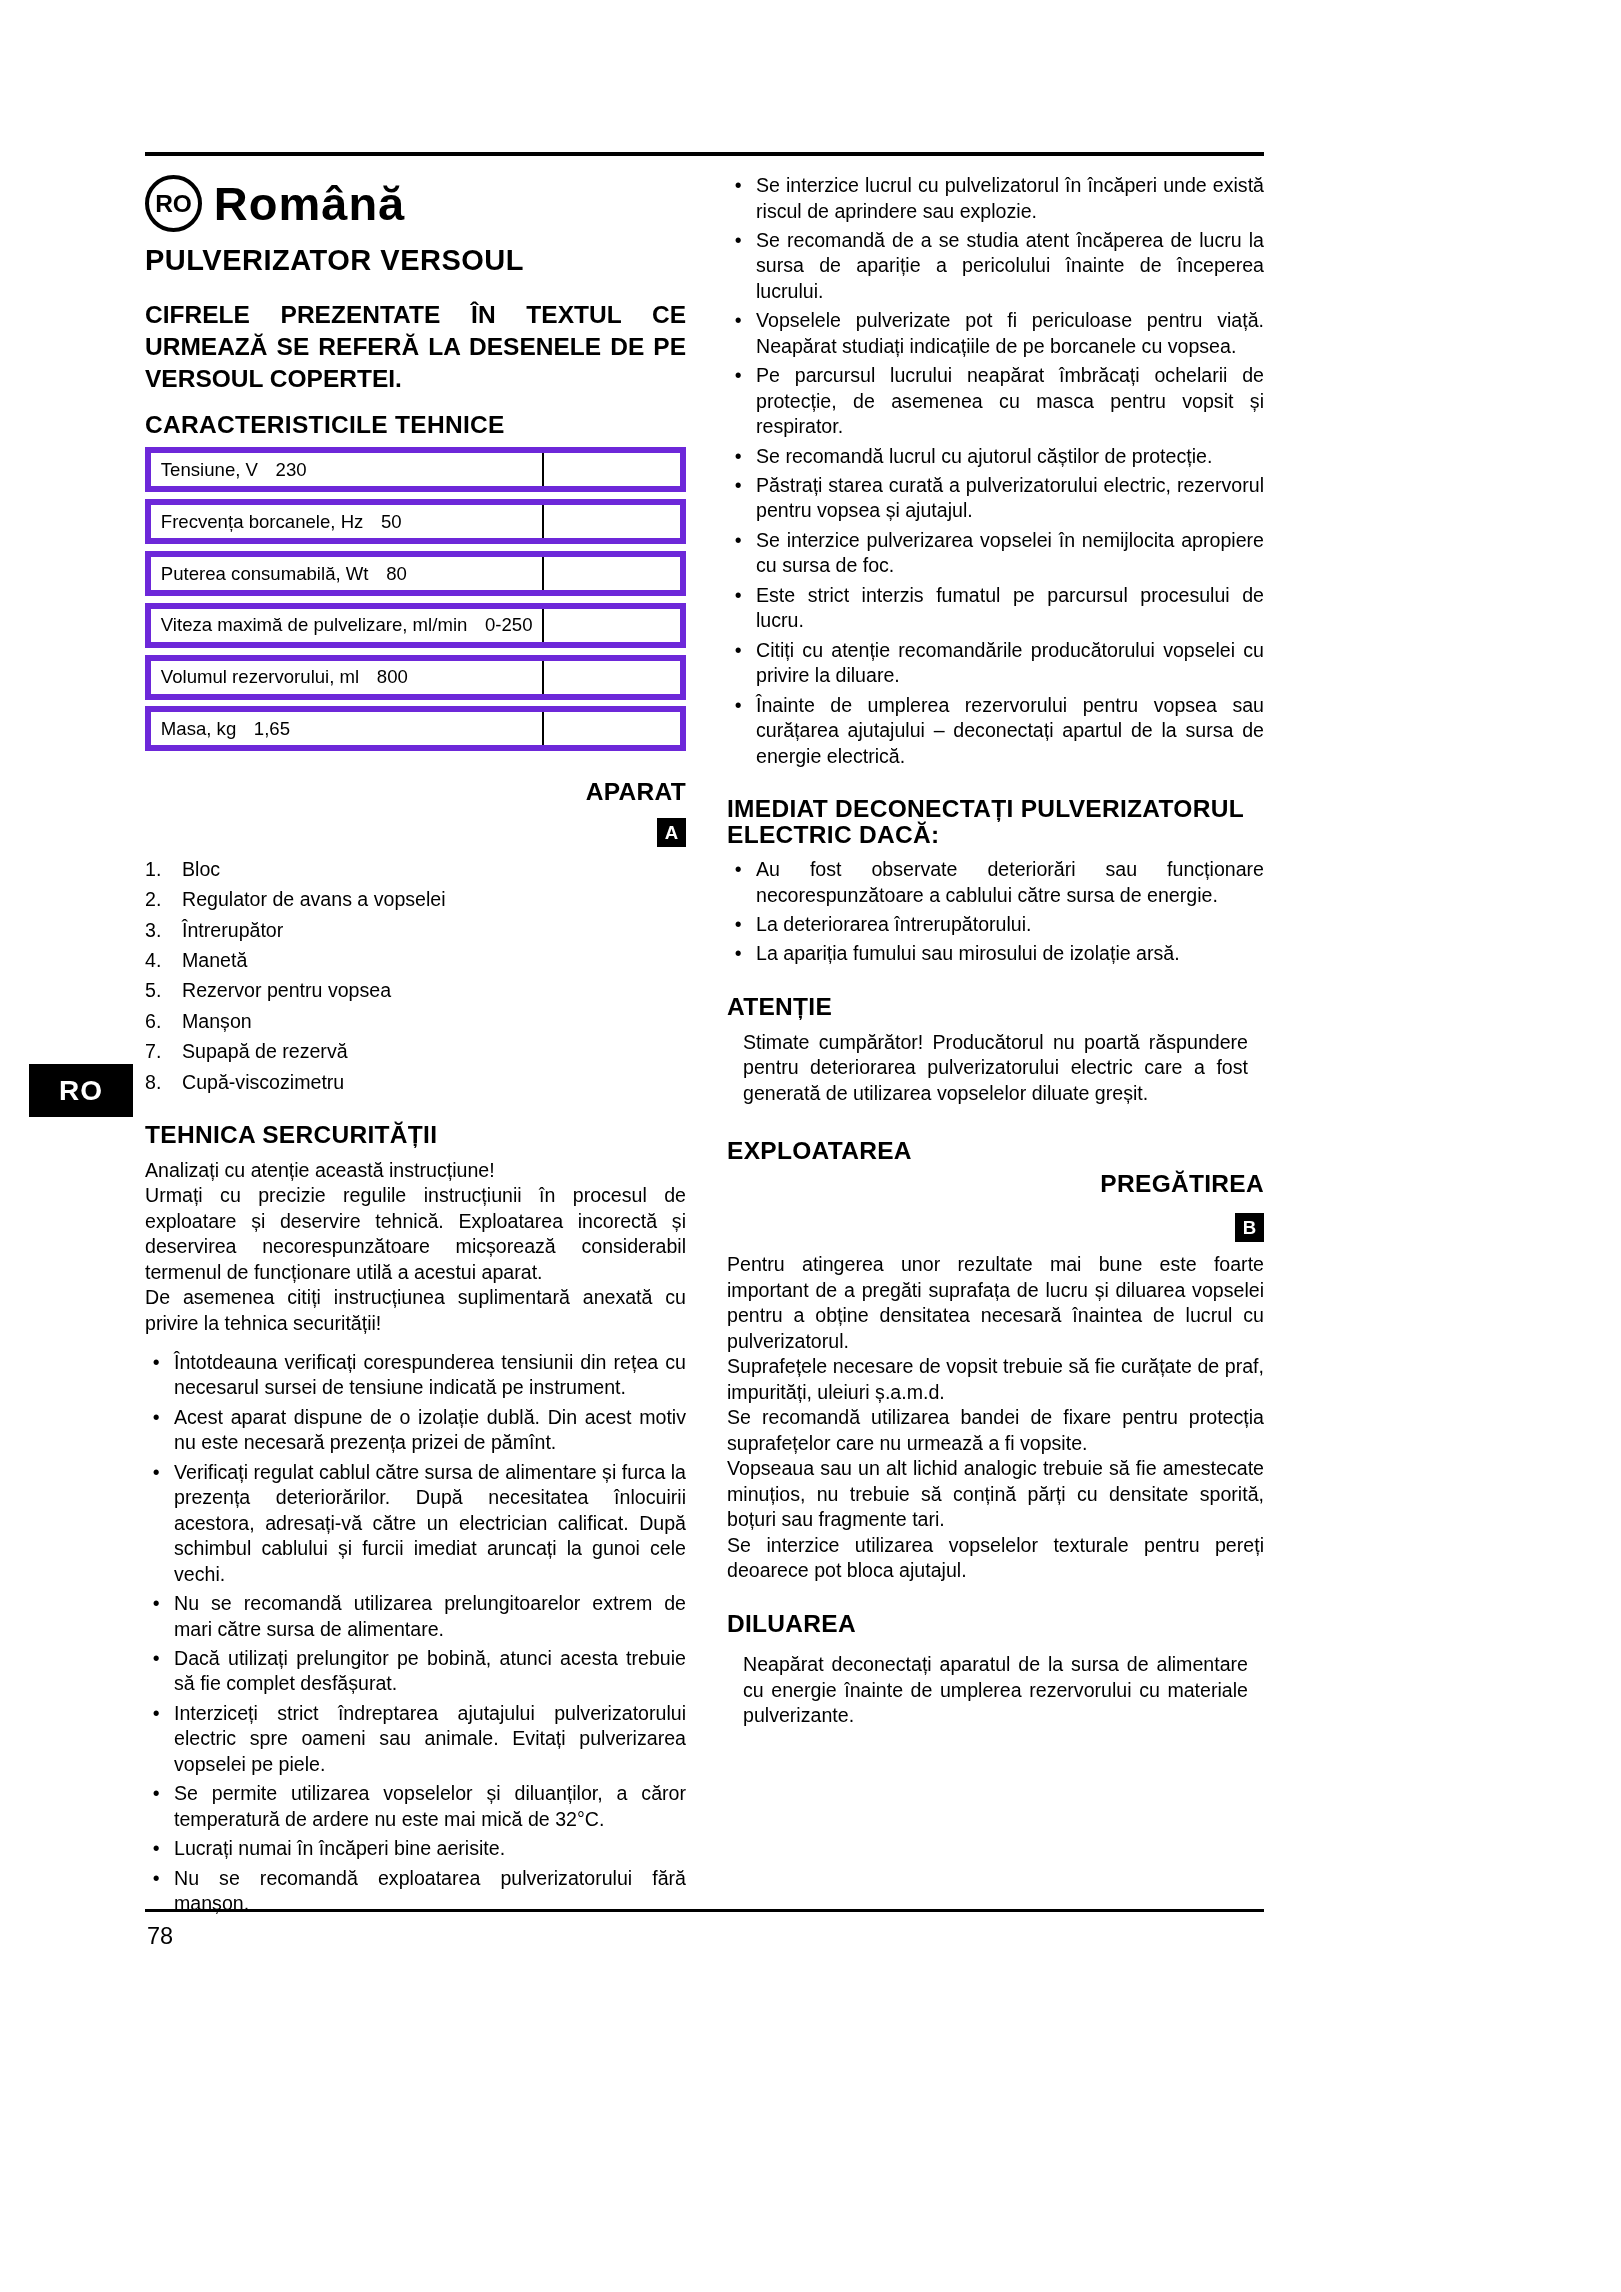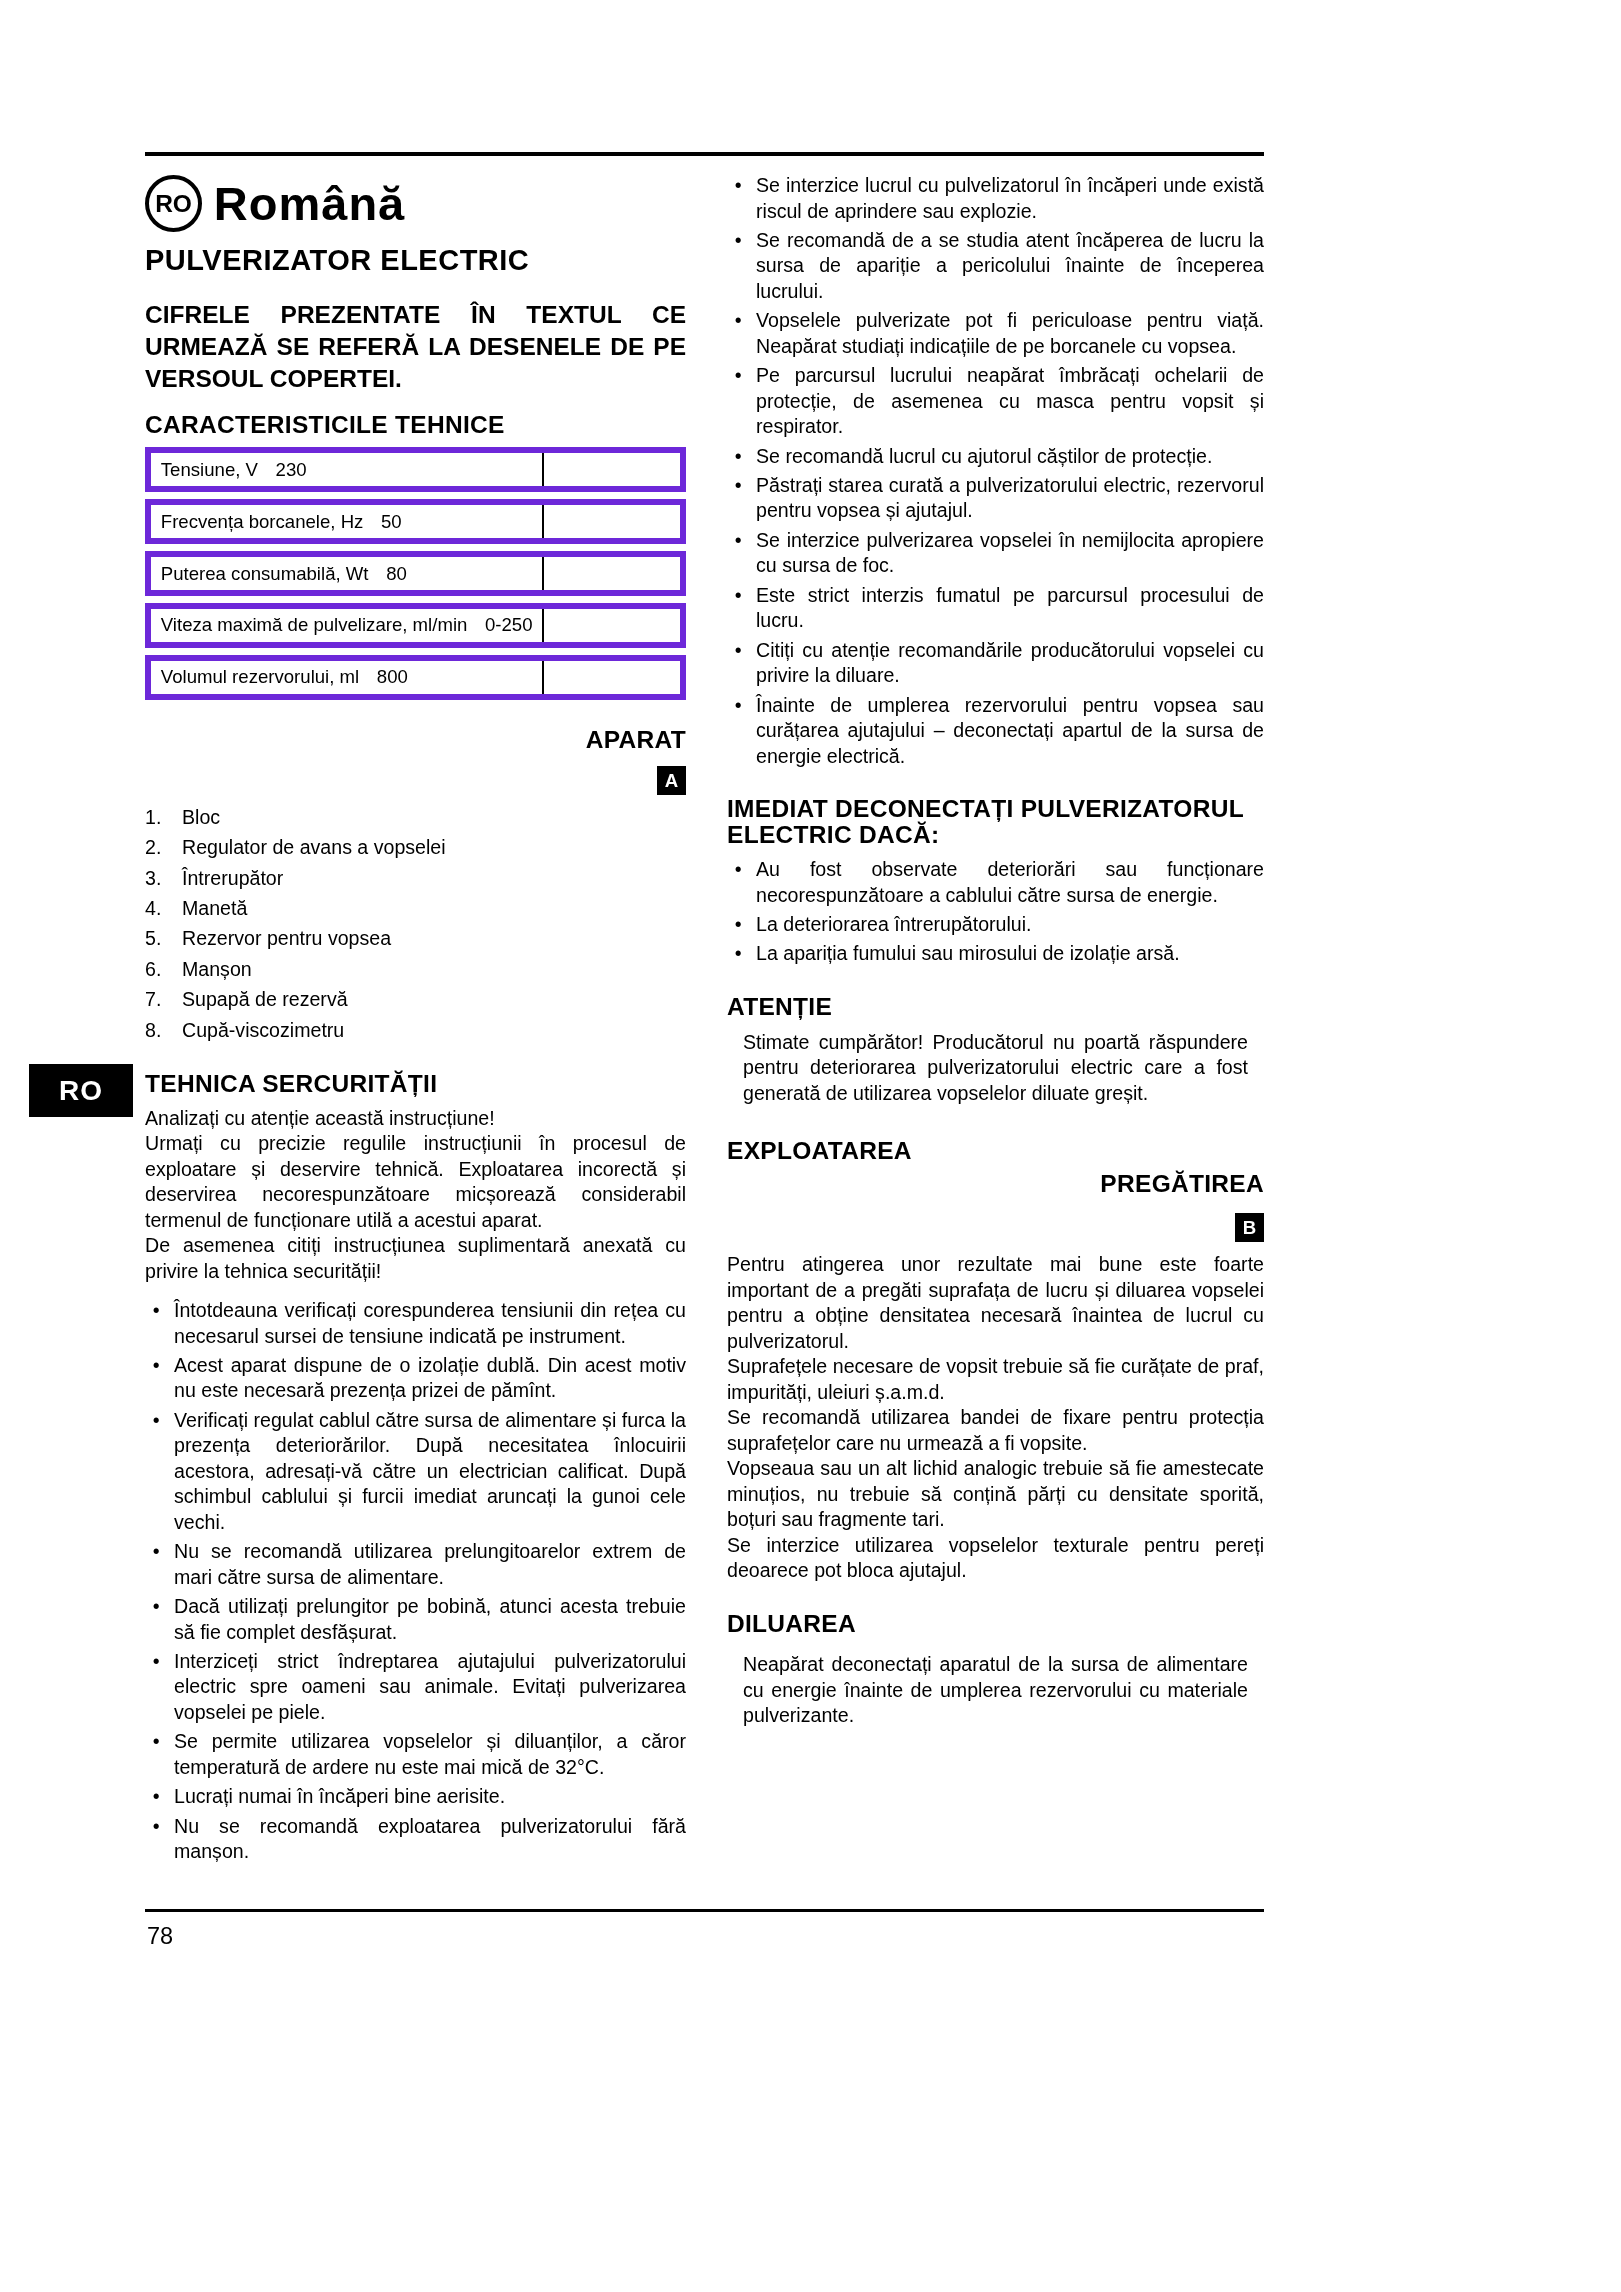--- a/index.html
+++ b/index.html
@@ -127,21 +127,21 @@
 
 <div class="col col-left">
 
   <div class="logo-row">
     <span class="ro-circle">
       <span>RO</span>
     </span>
     <span class="lang-name">Română</span>
   </div>
 
-  <h1>PULVERIZATOR ELECTRIC</h1>
+  <h1>PULVERIZATOR VERSOUL</h1>
 
   <p class="subtitle">CIFRELE PREZENTATE ÎN TEXTUL CE URMEAZĂ SE REFERĂ LA DESENELE DE PE VERSOUL COPERTEI.</p>
 
   <h2 class="first">CARACTERISTICILE TEHNICE</h2>
 
   <div class="spec-table">
     <div class="spec-row">
       <span class="spec-label">Tensiune, V</span>
       <span class="spec-value">230</span>
       <span class="spec-divider"></span>
@@ -157,20 +157,25 @@
       <span class="spec-divider"></span>
     </div>
     <div class="spec-row">
       <span class="spec-label">Viteza maximă de pulvelizare, ml/min</span>
       <span class="spec-value">0-250</span>
       <span class="spec-divider"></span>
     </div>
     <div class="spec-row">
       <span class="spec-label">Volumul rezervorului, ml</span>
       <span class="spec-value">800</span>
+      <span class="spec-divider"></span>
+    </div>
+    <div class="spec-row">
+      <span class="spec-label">Masa, kg</span>
+      <span class="spec-value">1,65</span>
       <span class="spec-divider"></span>
     </div>
   </div>
 
   <h2>
     <span class="h2-row">
       <span>APARAT</span>
       <span class="fig-icon">A</span>
     </span>
   </h2>

